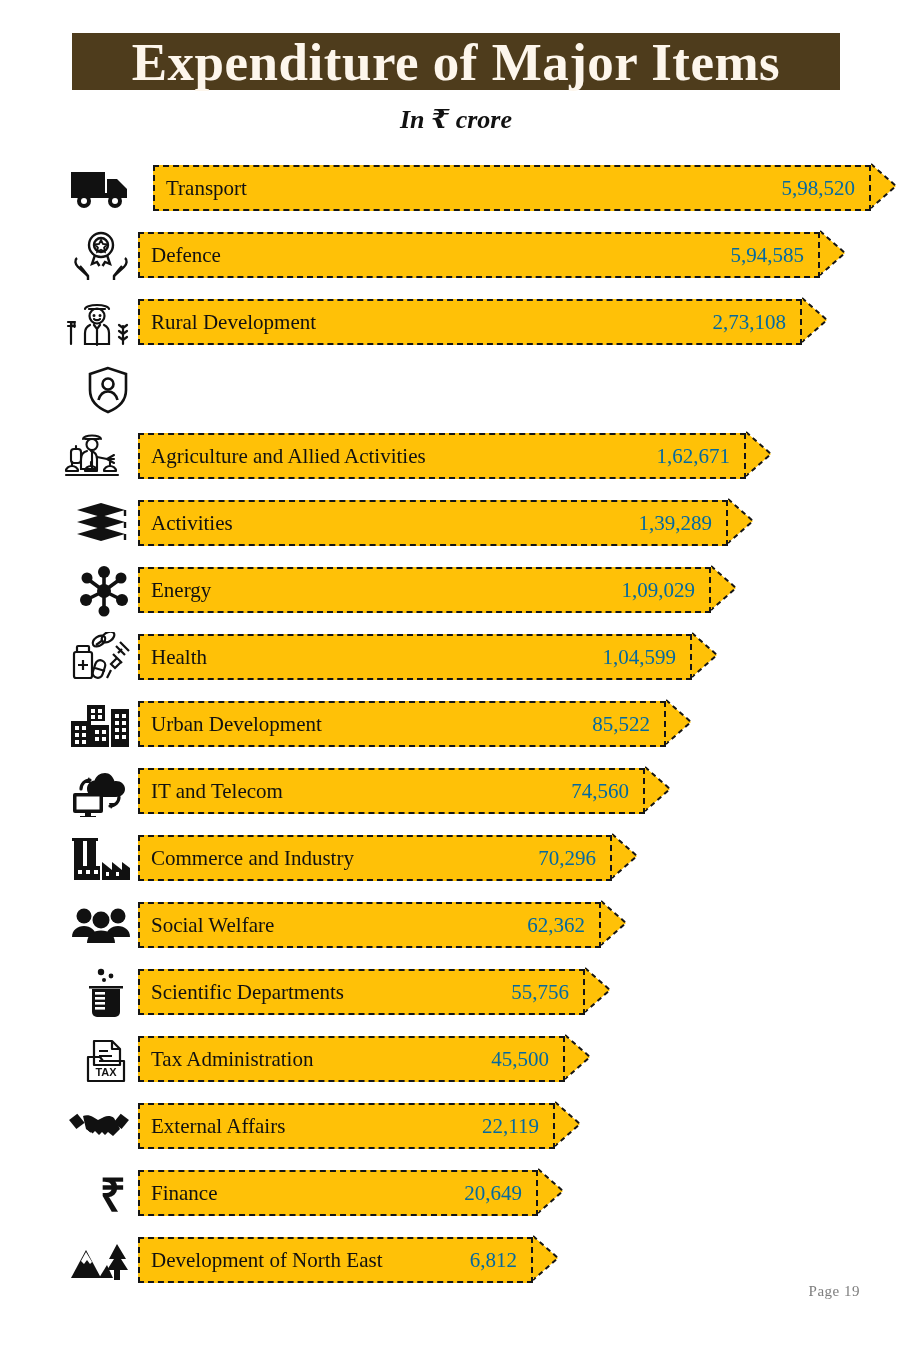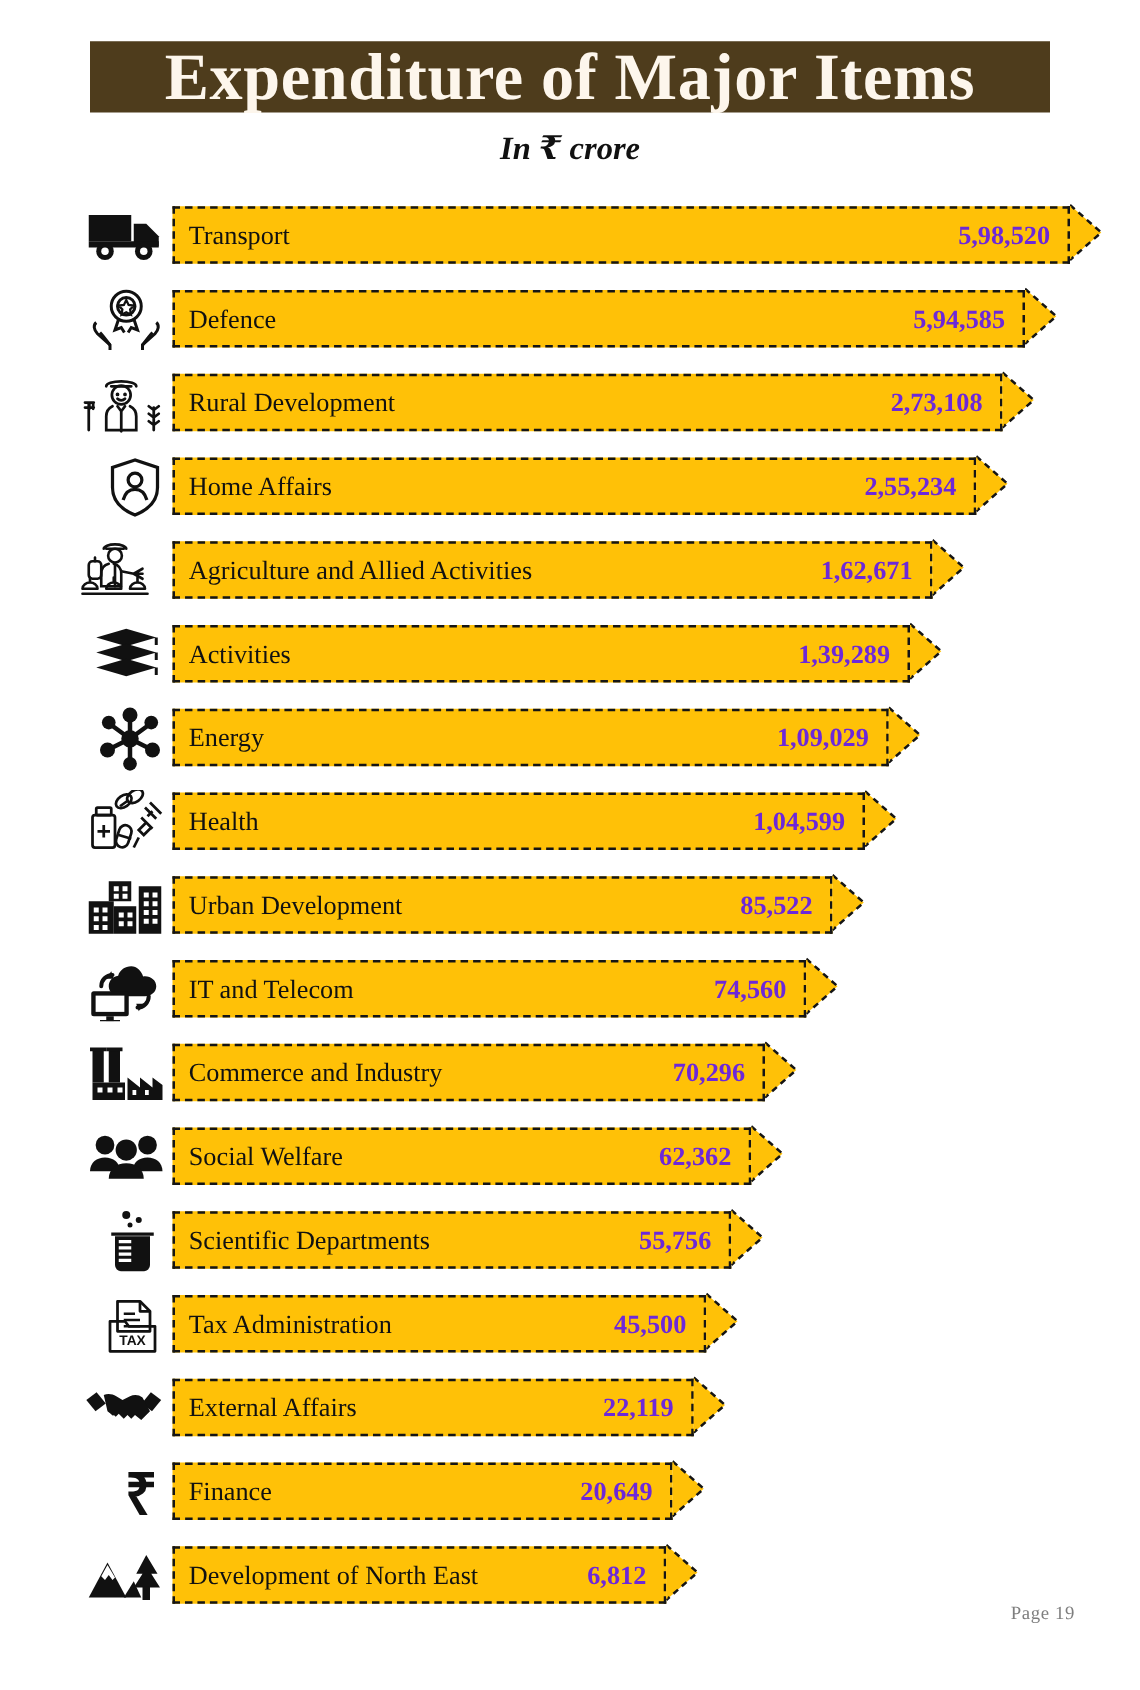--- a/index.html
+++ b/index.html
@@ -38,21 +38,21 @@
   }
   .bar-tip{
     position:absolute;left:100%;top:-2px;height:46px;width:27px;
   }
   .bar-tip svg{display:block;}
   .label{
     font-size:21px;color:#111;font-weight:normal;white-space:nowrap;
     padding-left:11px;
   }
   .value{
-    font-size:21px;color:#6d28d9;font-weight:bold;white-space:nowrap;
+    font-size:21px;color:#0369a1;font-weight:normal;white-space:nowrap;
     margin-left:auto;padding-right:14px;
   }
   .page-num{
     position:absolute;right:52px;top:1283px;
     font-size:15px;color:#7e7e7e;letter-spacing:.5px;
   }
 </style>
 </head>
 <body>
 
@@ -68,21 +68,21 @@
         <svg width="62" height="42" viewBox="0 0 62 42">
           <path fill="#111" d="M2 4h34v21H2z"></path>
           <path fill="#111" d="M38 11h10l10 10v8H38z"></path>
           <rect x="2" y="25" width="56" height="5" fill="#111"></rect>
           <circle cx="15" cy="33" r="7" fill="#111"></circle>
           <circle cx="15" cy="33" r="3" fill="#fff"></circle>
           <circle cx="46" cy="33" r="7" fill="#111"></circle>
           <circle cx="46" cy="33" r="3" fill="#fff"></circle>
         </svg>
       </div>
-      <div class="bar-wrap" style="width: 718px;">
+      <div class="bar-wrap" style="width: 718px; margin-left: 15px;">
         <div class="bar" style="background: rgb(255, 193, 7); border-color: rgb(21, 21, 21);">
           <span class="label">Transport</span>
           <span class="value">5,98,520</span>
         </div>
         <div class="bar-tip">
           <svg width="27" height="46" viewBox="0 0 27 46" preserveAspectRatio="none">
             <path d="M0 1 L25 23 L0 45" fill="#FFC107" stroke="#151515" stroke-width="2" stroke-dasharray="5 4" stroke-linejoin="miter"></path>
             <rect x="-3" y="2" width="4" height="42" fill="#FFC107"></rect>
           </svg>
         </div>
@@ -144,32 +144,20 @@
     </div>
     <div class="row">
       <div class="icon-cell">
         <svg width="46" height="50" viewBox="0 0 46 50">
           <g fill="none" stroke="#111" stroke-width="2.6">
             <path d="M23 3L5 9v16c0 11 8 18 18 22 10-4 18-11 18-22V9z"></path>
             <circle cx="23" cy="19" r="5.5"></circle>
             <path d="M13.5 35c1.5-5.5 5-8.5 9.5-8.5s8 3 9.5 8.5"></path>
           </g>
         </svg>
-      </div>
-      <div class="bar-wrap" style="width: 643px;">
-        <div class="bar" style="background: rgb(255, 193, 7); border-color: rgb(21, 21, 21);">
-          <span class="label">Home Affairs</span>
-          <span class="value">2,55,234</span>
-        </div>
-        <div class="bar-tip">
-          <svg width="27" height="46" viewBox="0 0 27 46" preserveAspectRatio="none">
-            <path d="M0 1 L25 23 L0 45" fill="#FFC107" stroke="#151515" stroke-width="2" stroke-dasharray="5 4" stroke-linejoin="miter"></path>
-            <rect x="-3" y="2" width="4" height="42" fill="#FFC107"></rect>
-          </svg>
-        </div>
       </div>
     </div>
     <div class="row">
       <div class="icon-cell">
         <svg width="68" height="52" viewBox="0 0 68 52">
           <g fill="none" stroke="#111" stroke-width="2.1" stroke-linecap="round">
             <path d="M22 8h14M20 8c0-1.8 4-3.5 9-3.5S38 6.2 38 8"></path>
             <circle cx="29" cy="13.5" r="5.5"></circle>
             <path d="M24 20c-4 1-6 4-6 8v10h16V28c0-4-2-7-6-8"></path>
             <path d="M29 20v18"></path>

